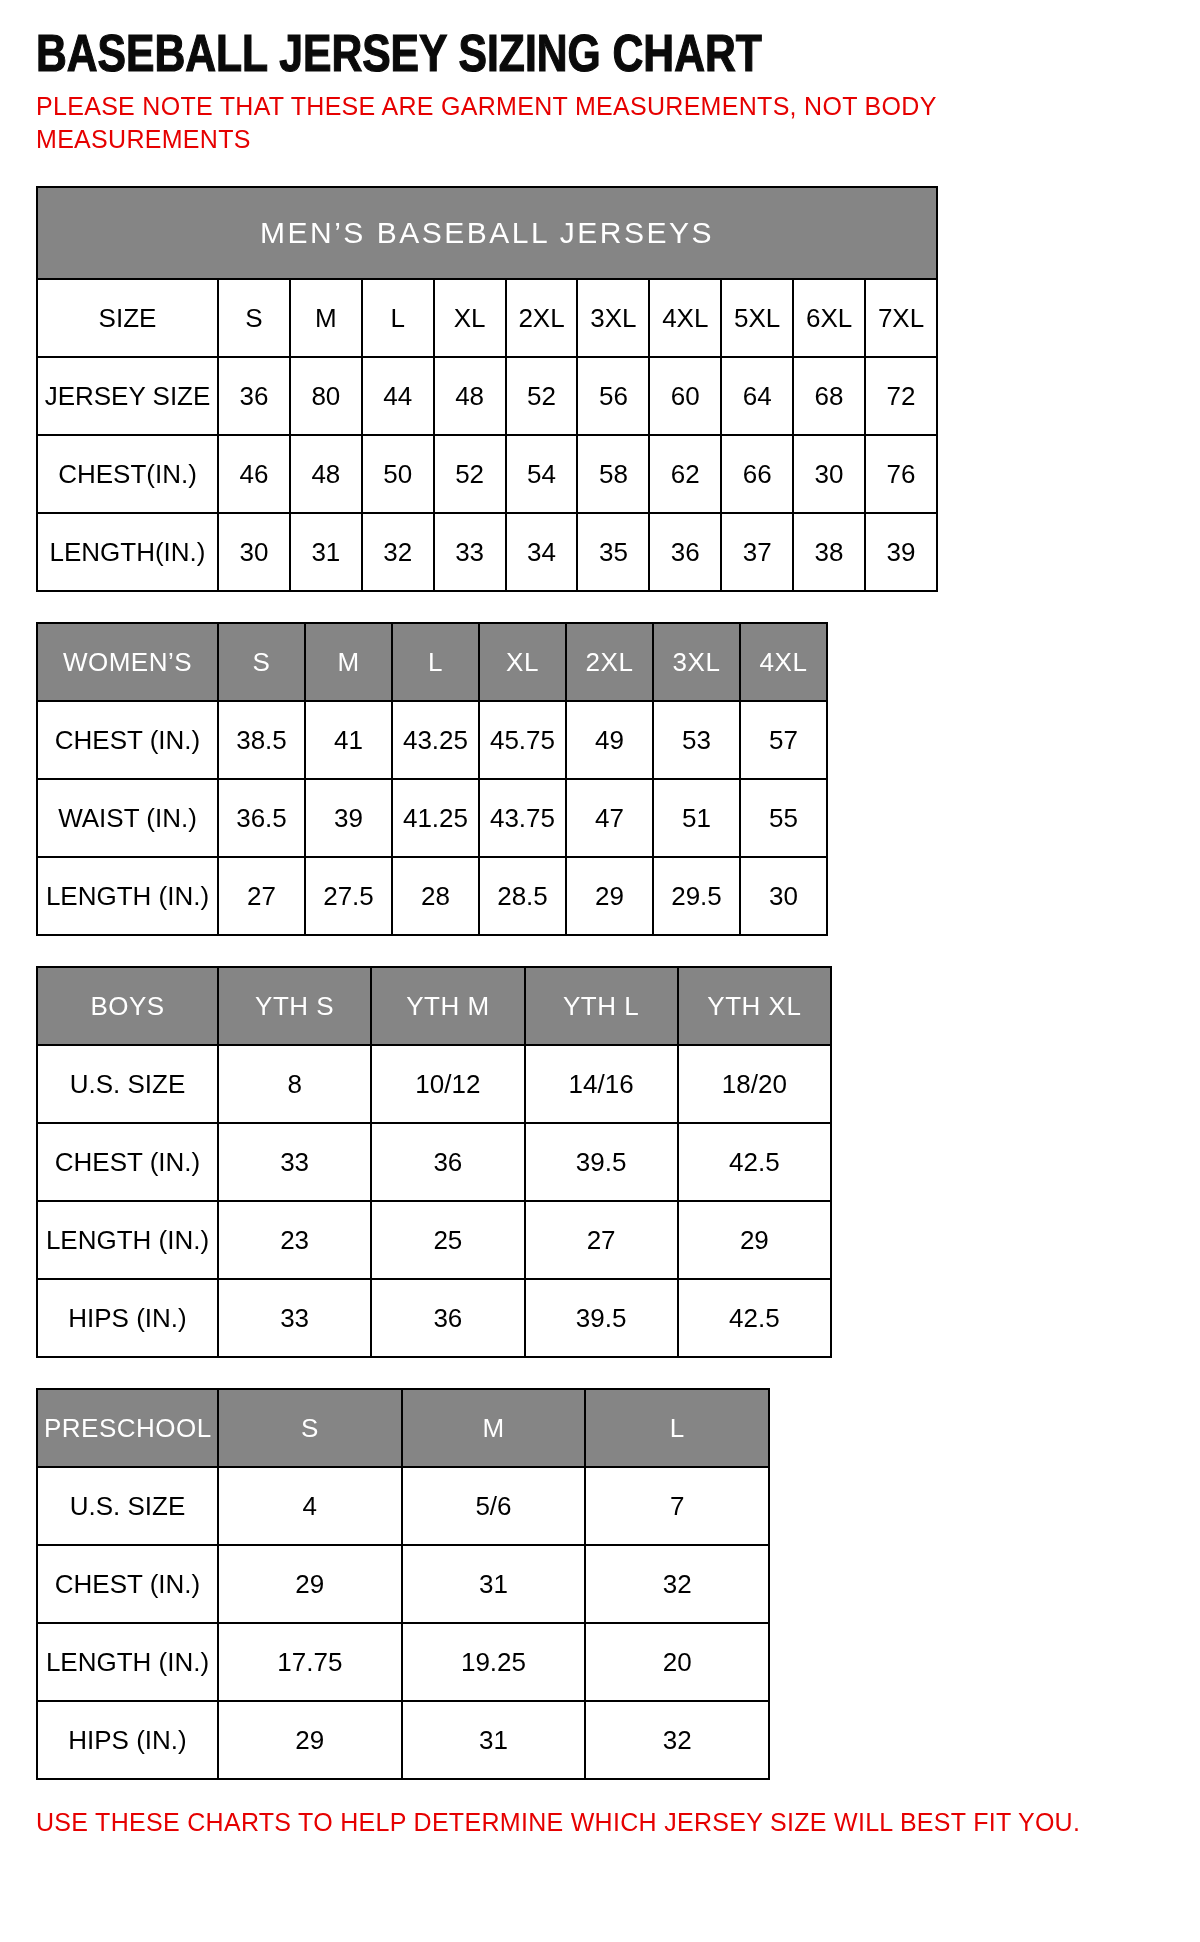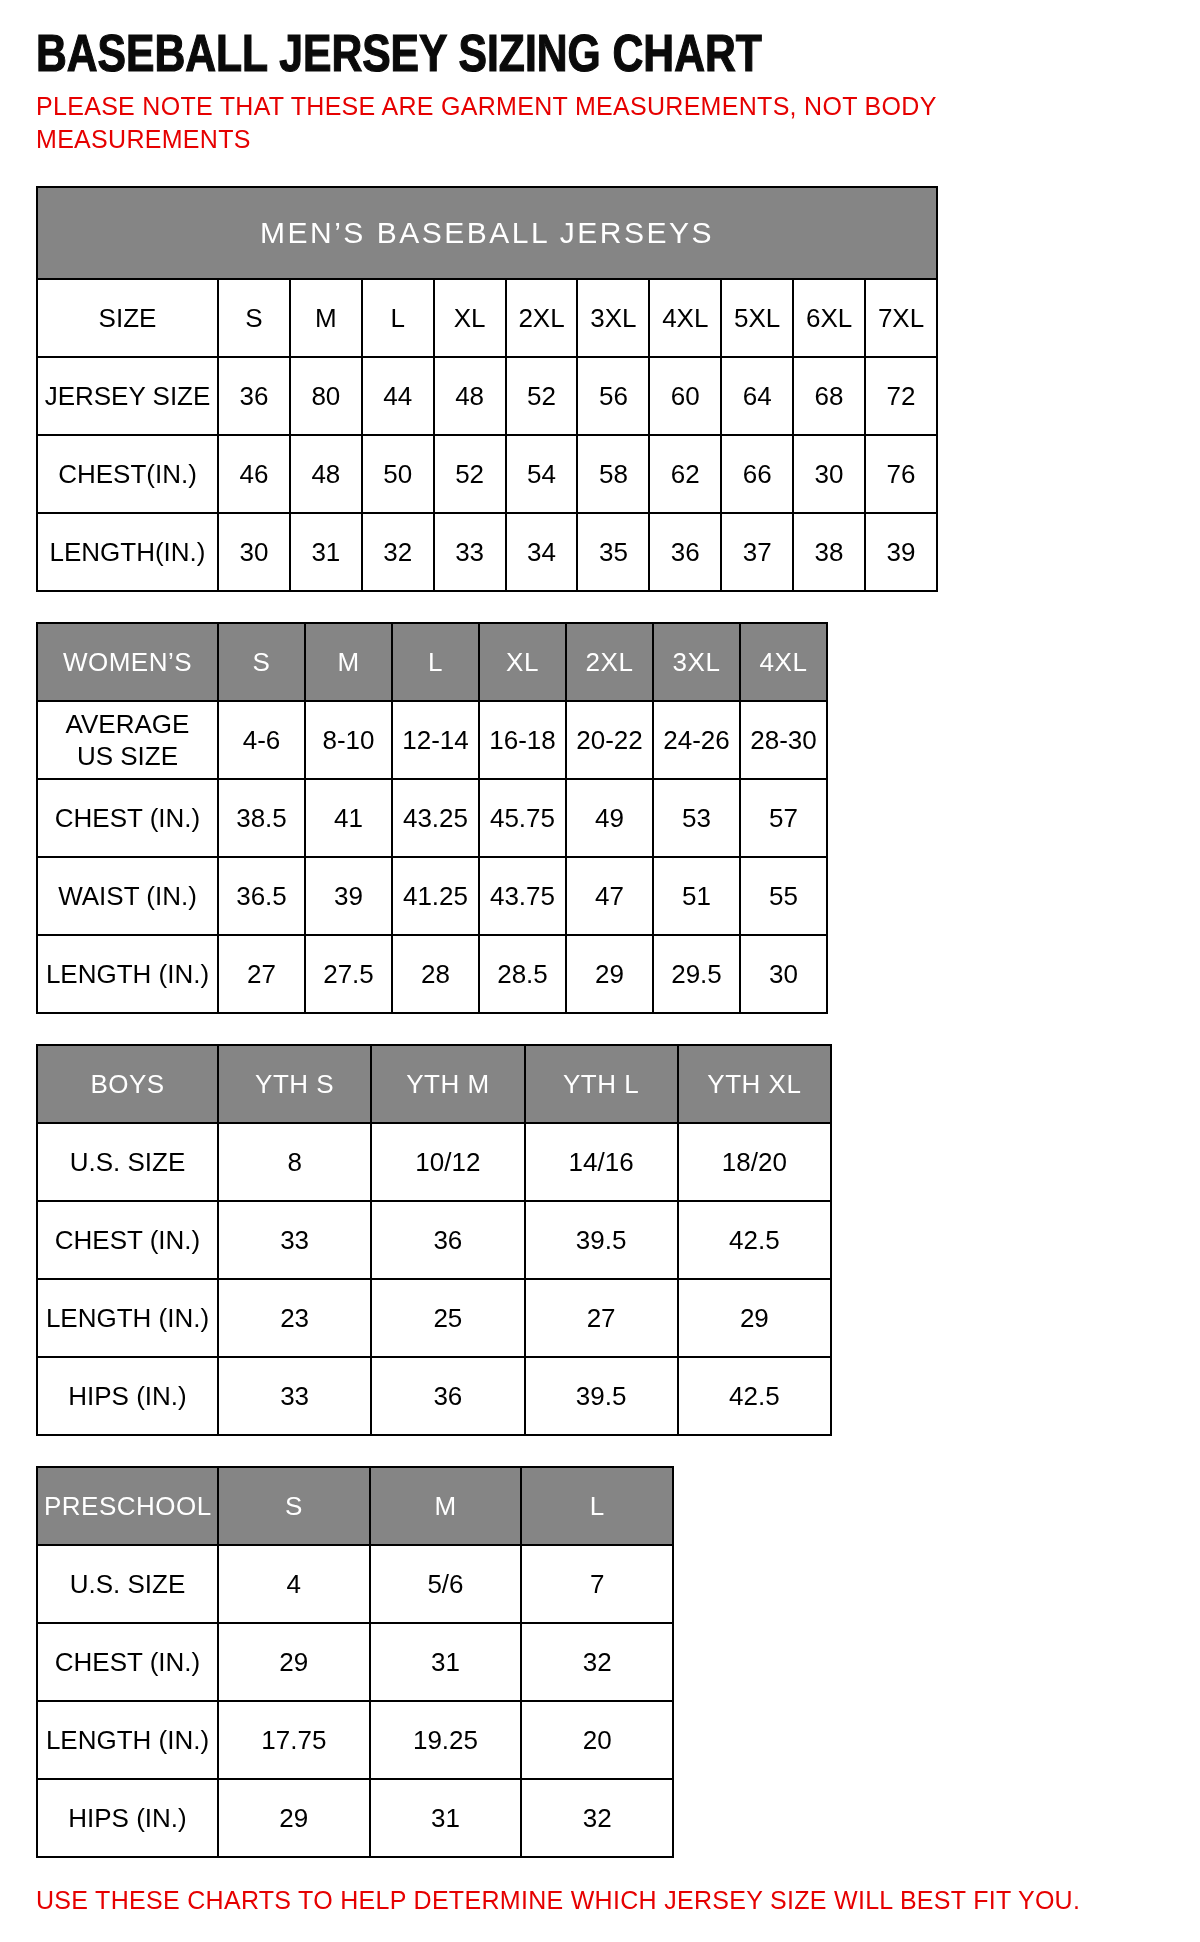--- a/index.html
+++ b/index.html
@@ -38,21 +38,21 @@
     letter-spacing:0.3px;
   }
   table.tbl{
     border-collapse:collapse;
     table-layout:fixed;
     margin-top:30px;
   }
   .tbl-mens{width:902px;}
   .tbl-womens{width:792px;margin-top:36px;}
   .tbl-boys{width:796px;margin-top:36px;}
-  .tbl-preschool{width:638px;margin-top:36px;}
+  .tbl-preschool{width:734px;margin-top:36px;}
   col.label-col{width:181px;}
   .tbl th,.tbl td{
     border:2px solid var(--border,#000);
     text-align:center;
     vertical-align:middle;
     font-size:26px;
     background:#fff;
     color:#000;
     font-weight:400;
   }
@@ -173,30 +173,20 @@
           <th>M</th>
           <th>L</th>
           <th>XL</th>
           <th>2XL</th>
           <th>3XL</th>
           <th>4XL</th>
         </tr>
     </thead>
     <tbody>
         <tr>
-          <td>AVERAGE US SIZE</td>
-          <td>4-6</td>
-          <td>8-10</td>
-          <td>12-14</td>
-          <td>16-18</td>
-          <td>20-22</td>
-          <td>24-26</td>
-          <td>28-30</td>
-        </tr>
-        <tr>
           <td>CHEST (IN.)</td>
           <td>38.5</td>
           <td>41</td>
           <td>43.25</td>
           <td>45.75</td>
           <td>49</td>
           <td>53</td>
           <td>57</td>
         </tr>
         <tr>

